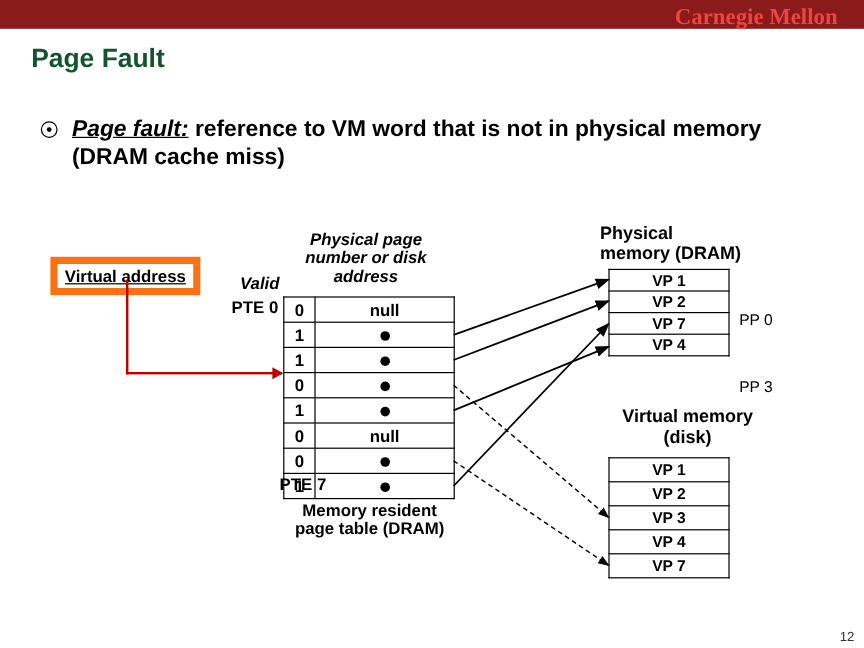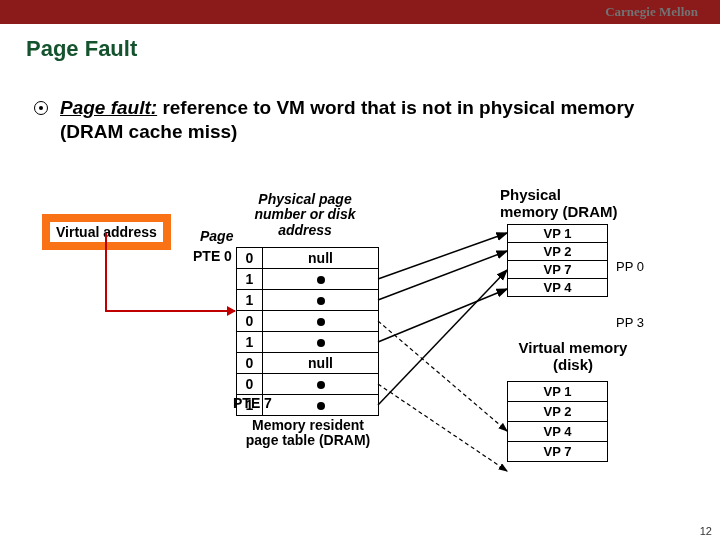--- a/index.html
+++ b/index.html
@@ -1,25 +1,25 @@
 <!DOCTYPE html>
 <html><head>
 <meta charset="utf-8">
 <style>
   * { margin: 0; padding: 0; box-sizing: border-box; }
   body { font-family: Arial, Helvetica, sans-serif; width: 720px; height: 540px; position: relative; background: #fff; }
   .header-bar { position: absolute; top: 0; left: 0; width: 720px; height: 24px; background: #8B1A1A; }
-  .cm-label { position: absolute; top: 4px; right: 22px; font-family: "Times New Roman", serif; font-weight: bold; font-size: 13px; color: #737373; }
+  .cm-label { position: absolute; top: 4px; right: 22px; font-family: "Times New Roman", serif; font-weight: bold; font-size: 19px; color: #ef4444; }
   .slide-title { position: absolute; top: 36px; left: 26px; font-size: 22px; font-weight: bold; color: #14532d; }
   .bullet-row { position: absolute; top: 96px; left: 34px; width: 640px; display: flex; align-items: flex-start; }
   .bullet-sym { width: 14px; height: 14px; border: 1.5px solid #000; border-radius: 50%; margin-top: 5px; flex-shrink: 0; position: relative; }
   .bullet-sym::after { content: ""; position: absolute; top: 4px; left: 4px; width: 4px; height: 4px; background: #000; border-radius: 50%; }
   .bullet-text { margin-left: 12px; font-size: 19px; font-weight: bold; line-height: 1.25; }
   .pf-term { font-style: italic; text-decoration: underline; }
-  .va-box { position: absolute; top: 214px; left: 42px; border: 8px solid #f97316; padding: 2px 6px; font-size: 14px; font-weight: bold; }
+  .va-box { position: absolute; top: 214px; left: 42px; border: 6px solid #f97316; padding: 2px 6px; font-size: 14px; font-weight: bold; text-decoration: underline; }
   .col-hdr-valid { position: absolute; top: 228px; left: 200px; font-size: 14px; font-style: italic; font-weight: bold; }
   .col-hdr-ppn { position: absolute; top: 192px; left: 245px; width: 120px; font-size: 14px; font-style: italic; font-weight: bold; text-align: center; line-height: 1.1; }
   .pte0-lbl { position: absolute; top: 248px; left: 193px; font-size: 14px; font-weight: bold; }
   .pte7-lbl { position: absolute; top: 395px; left: 193px; font-size: 14px; font-weight: bold; padding-left: 40px; }
   .pt-table { position: absolute; top: 247px; left: 236px; border-collapse: collapse; }
   .pt-table td { border: 1.5px solid #000; font-size: 14px; font-weight: bold; text-align: center; height: 21px; padding: 0; }
   .pt-table td.valid { width: 26px; }
   .pt-table td.addr { width: 116px; }
   .pt-table .dot { width: 8px; height: 8px; background: #000; border-radius: 50%; display: inline-block; }
   .arrow-red { position: absolute; background: #C00000; }
@@ -47,21 +47,21 @@
 
 <div class="bullet-row">
   <span class="bullet-sym"></span>
   <div class="bullet-text">
     <span class="pf-term">Page fault:</span><span> reference to VM word that is not in physical memory (DRAM cache miss)</span>
   </div>
 </div>
 
 <div class="va-box">Virtual address</div>
 
-<div class="col-hdr-valid">Page</div>
+<div class="col-hdr-valid">Valid</div>
 <div class="col-hdr-ppn">Physical page number or disk address</div>
 <div class="pte0-lbl">PTE 0</div>
 <div class="pte7-lbl">PTE 7</div>
 
 <table class="pt-table">
   <tbody>
       <tr>
         <td class="valid">0</td>
         <td class="addr">null</td>
       </tr>
@@ -124,20 +124,23 @@
 <div class="vm-hdr">Virtual memory (disk)</div>
 <table class="vm-table">
   <tbody>
       <tr>
         <td>VP 1</td>
       </tr>
   <tr>
         <td>VP 2</td>
       </tr>
   <tr>
+        <td>VP 3</td>
+      </tr>
+  <tr>
         <td>VP 4</td>
       </tr>
   <tr>
         <td>VP 7</td>
       </tr>
 </tbody>
   </table>
 
 <svg class="conn">
   <defs>

